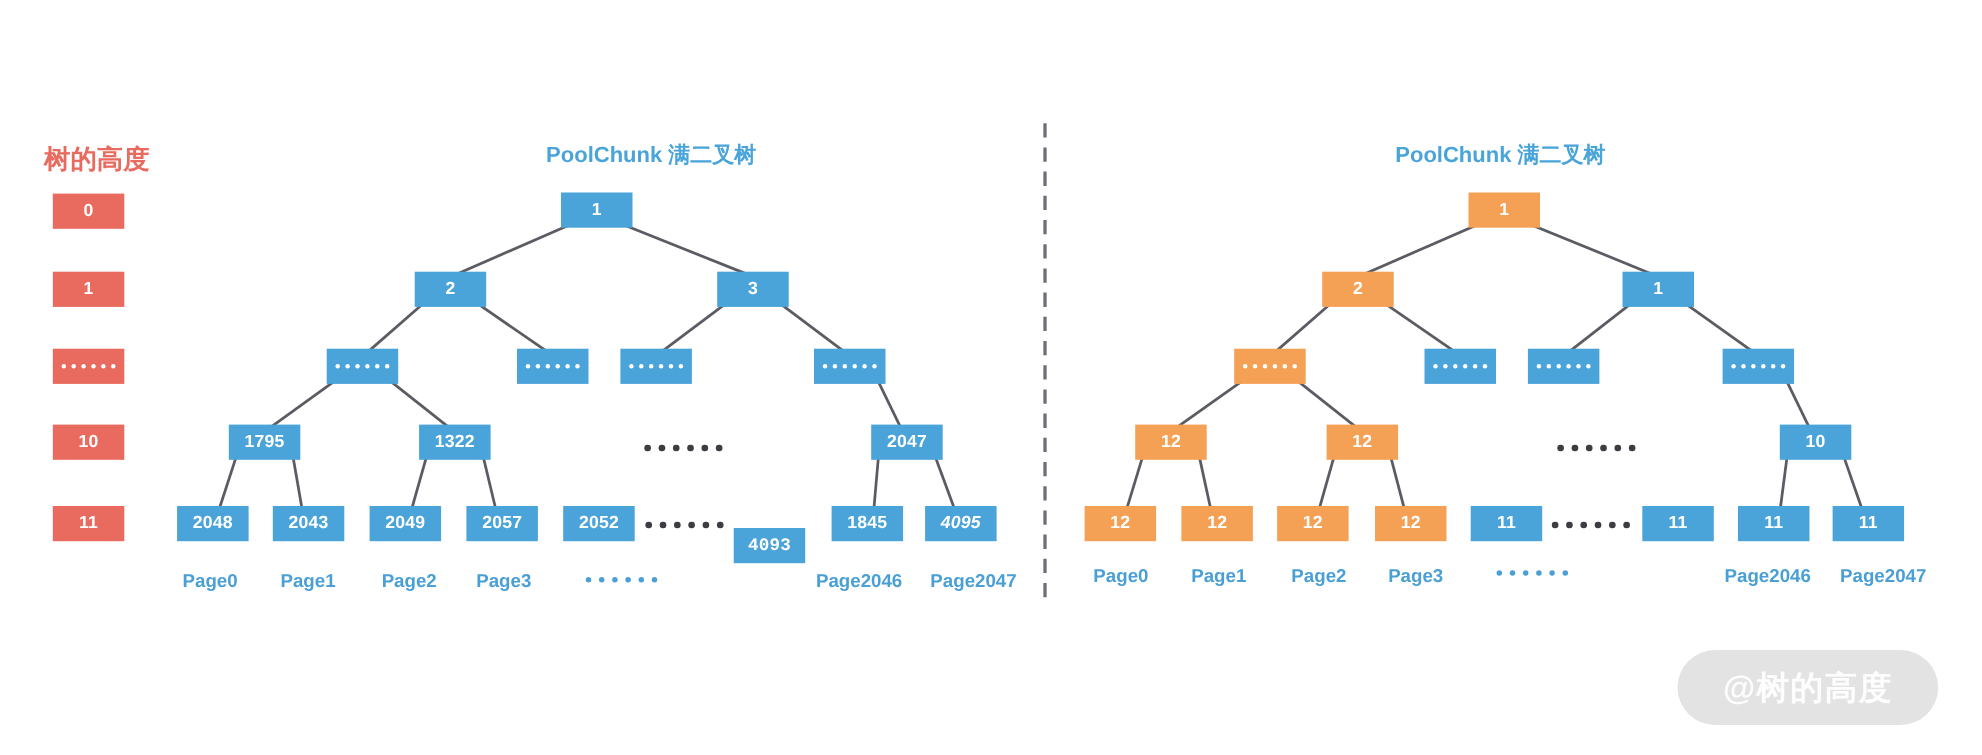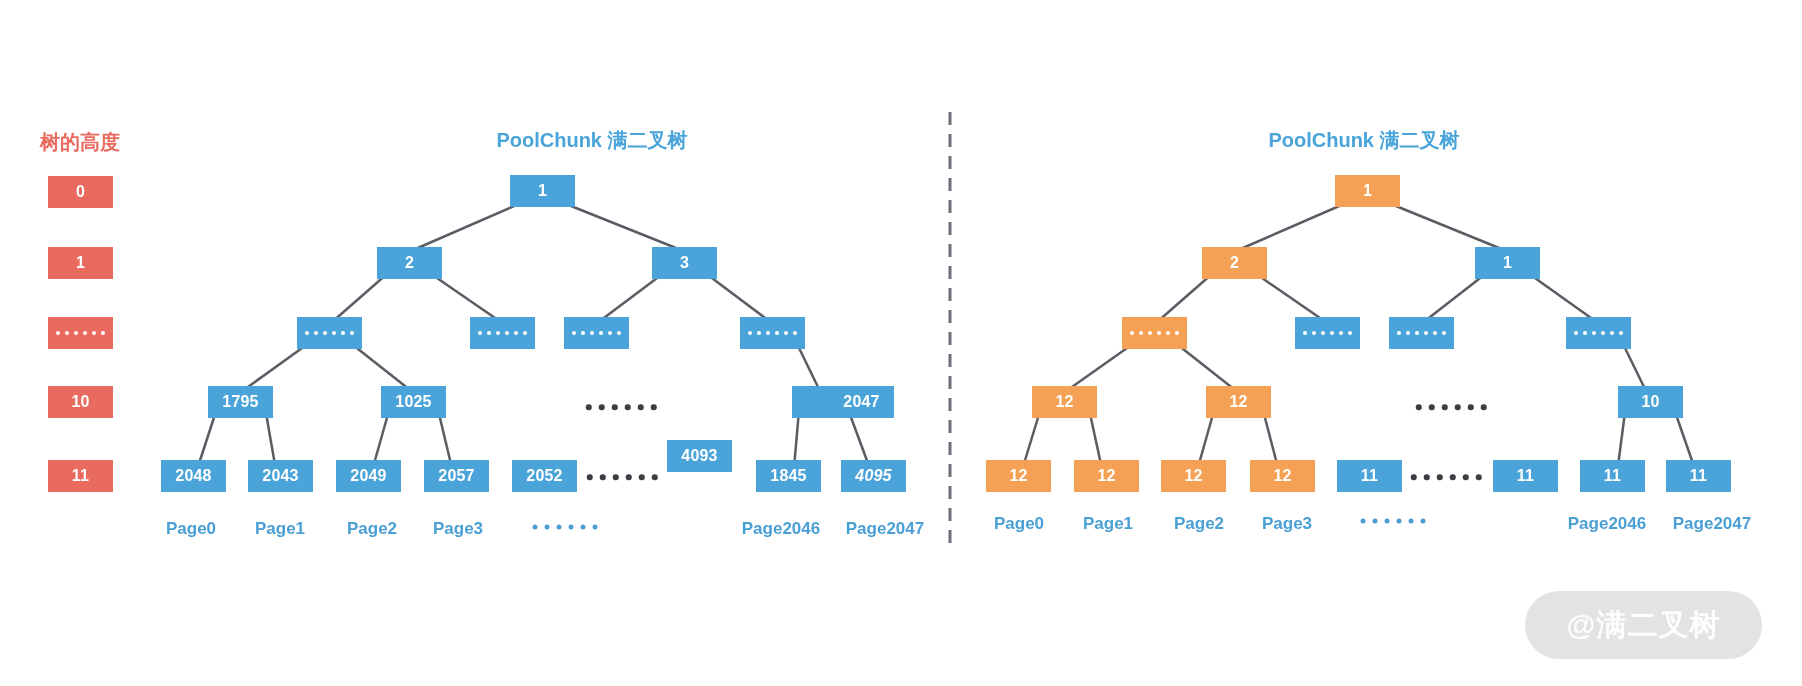--- a/index.html
+++ b/index.html
@@ -19,21 +19,21 @@
   .wdots{display:flex;gap:5px;align-items:center;}
   .wdots i{width:4px;height:4px;border-radius:50%;background:#fff;}
   .tree-title{
     position:absolute;top:127px;transform:translateX(-50%);
     font-size:20px;font-weight:bold;color:var(--title-blue);white-space:nowrap;
   }
   #left-tree-title{left:592px;}
   #right-tree-title{left:1364px;}
   #legend-title{
     position:absolute;left:40px;top:129px;
-    font-size:20px;font-weight:bold;color:var(--red);white-space:nowrap;
+    font-size:24px;font-weight:bold;color:var(--red);white-space:nowrap;
   }
   .page-label{
     position:absolute;transform:translateX(-50%);
     font-size:17px;font-weight:600;color:var(--page-blue);white-space:nowrap;
   }
   .dots-row{position:absolute;transform:translate(-50%,-50%);display:flex;align-items:center;}
   .dots-row.dark{gap:7.5px;}
   .dots-row.dark i{width:5.5px;height:5.5px;border-radius:50%;background:var(--dot-dark);}
   .dots-row.bluedots{gap:7px;}
   .dots-row.bluedots i{width:5px;height:5px;border-radius:50%;background:var(--page-blue);}
@@ -156,41 +156,41 @@
           <i></i>
           <i></i>
           <i></i>
           <i></i>
         </span>
       </div>
       <div class="node blue" style="left: 208px; top: 386px;">
         <span>1795</span>
       </div>
       <div class="node blue" style="left: 381px; top: 386px;">
-        <span>1025</span>
-      </div>
-      <div class="node blue" style="left: 792px; top: 386px; padding-left: 37px;">
+        <span>1322</span>
+      </div>
+      <div class="node blue" style="left: 792px; top: 386px;">
         <span>2047</span>
       </div>
       <div class="node blue" style="left: 161px; top: 460px;">
         <span>2048</span>
       </div>
       <div class="node blue" style="left: 248px; top: 460px;">
         <span>2043</span>
       </div>
       <div class="node blue" style="left: 336px; top: 460px;">
         <span>2049</span>
       </div>
       <div class="node blue" style="left: 424px; top: 460px;">
         <span>2057</span>
       </div>
       <div class="node blue" style="left: 512px; top: 460px;">
         <span>2052</span>
       </div>
-      <div class="node blue" style="left: 667px; top: 440px;">
+      <div class="node blue" style="left: 667px; top: 480px; font-family: Liberation Mono, monospace;">
         <span>4093</span>
       </div>
       <div class="node blue" style="left: 756px; top: 460px;">
         <span>1845</span>
       </div>
       <div class="node blue" style="left: 841px; top: 460px; font-style: italic;">
         <span>4095</span>
       </div>
       <div class="dots-row dark" style="left: 621px; top: 407px;">
         <i></i>
@@ -330,15 +330,15 @@
       </div>
       <div class="page-label" style="left: 1019px; top: 514px;">Page0</div>
       <div class="page-label" style="left: 1108px; top: 514px;">Page1</div>
       <div class="page-label" style="left: 1199px; top: 514px;">Page2</div>
       <div class="page-label" style="left: 1287px; top: 514px;">Page3</div>
       <div class="page-label" style="left: 1607px; top: 514px;">Page2046</div>
       <div class="page-label" style="left: 1712px; top: 514px;">Page2047</div>
     </div>
 
   <div id="watermark">
-    <span>@满二叉树</span>
+    <span>@树的高度</span>
   </div>
 </div>
 
 </body></html>

